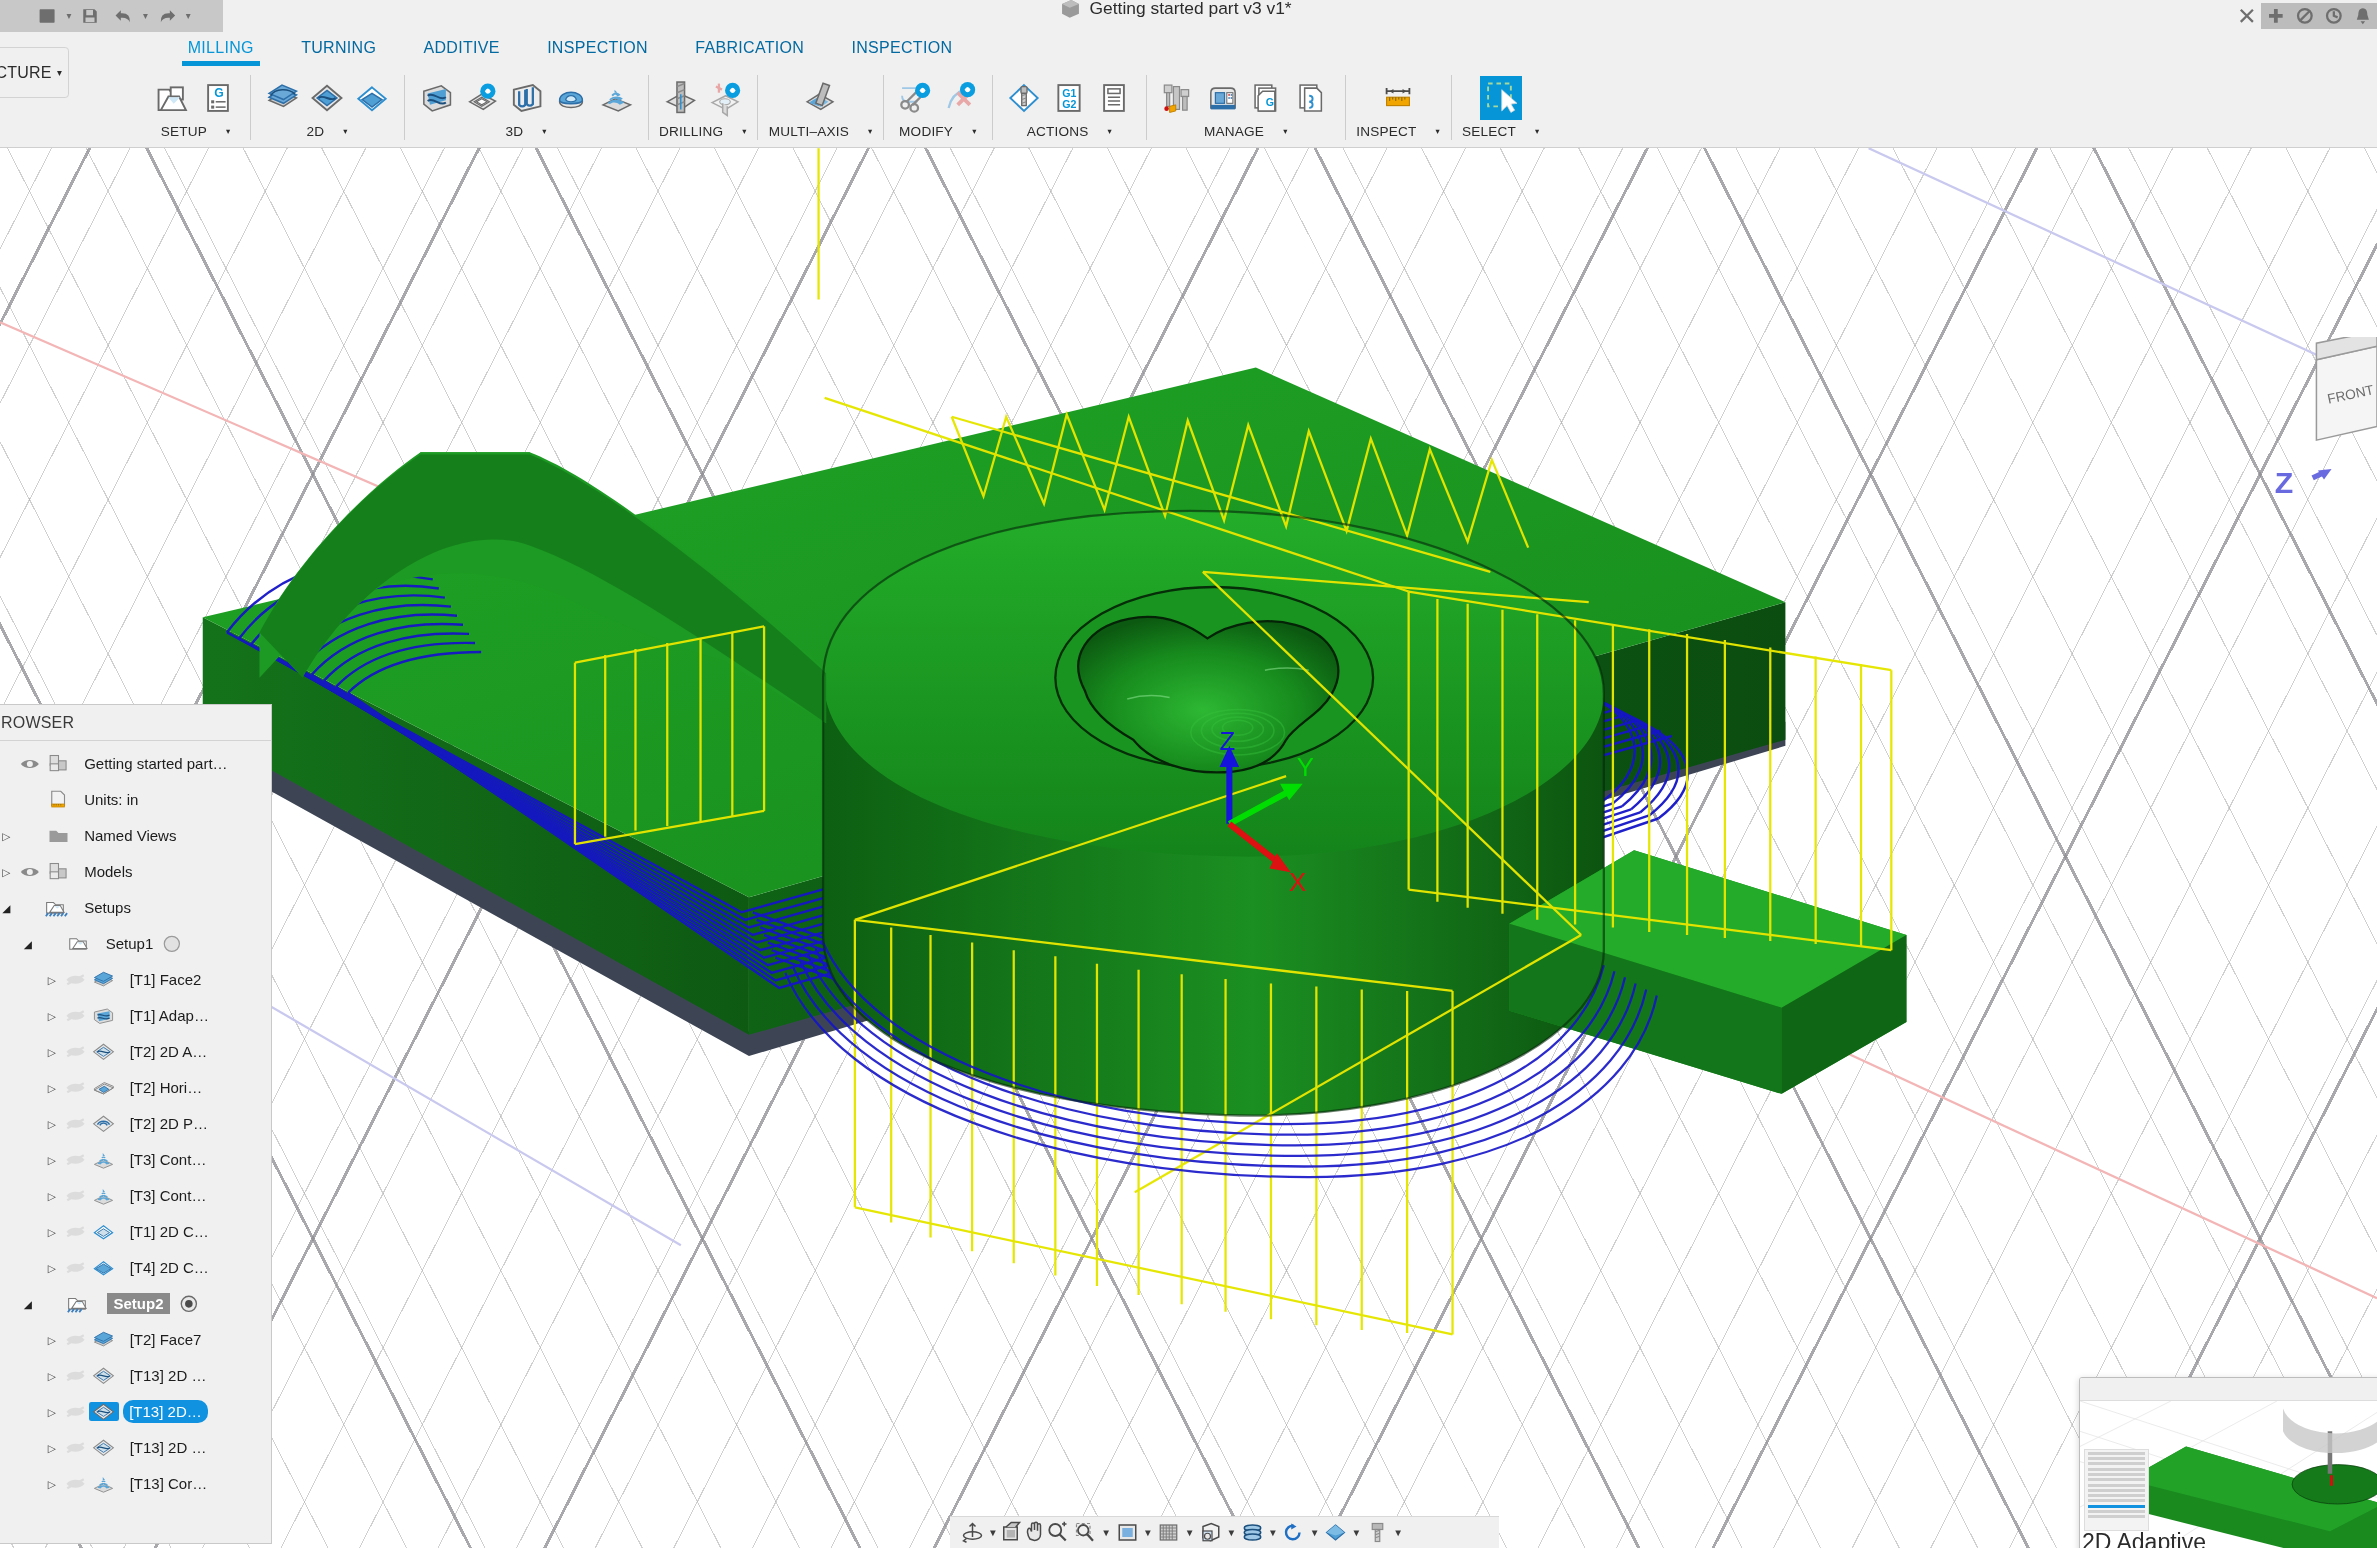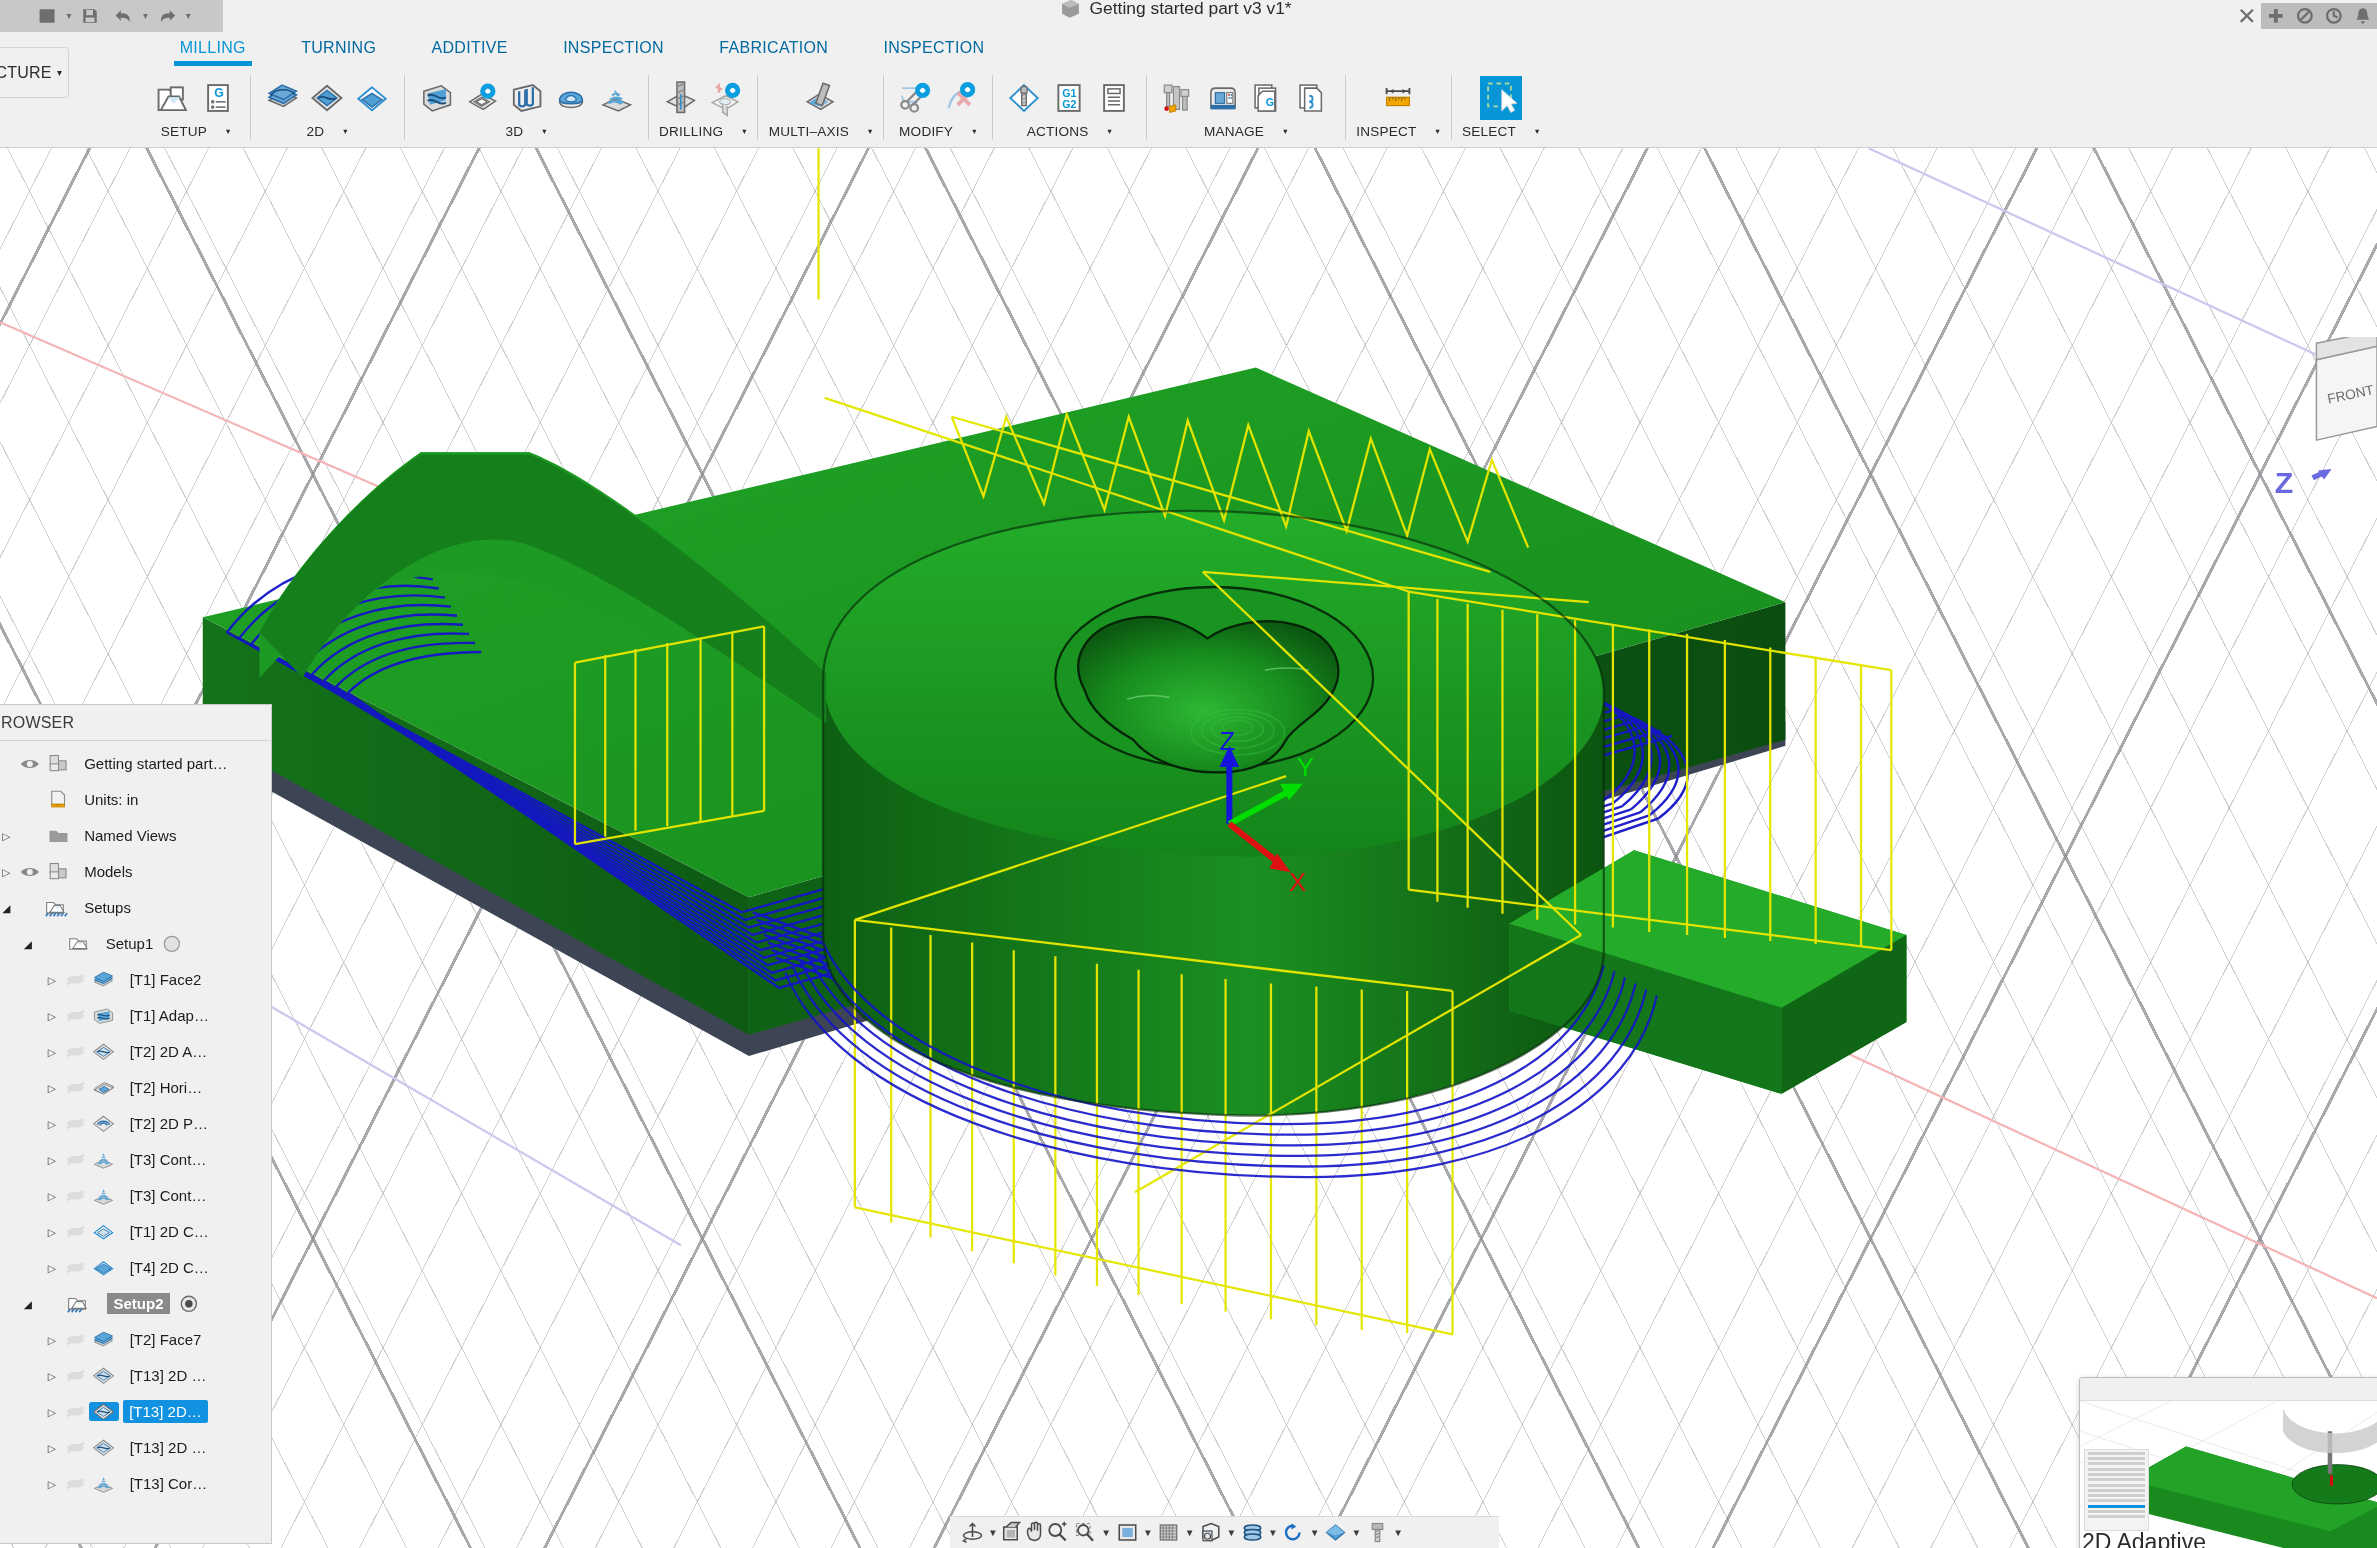--- a/index.html
+++ b/index.html
@@ -62,22 +62,22 @@
     position: absolute; left: -39px; top: 47px; width: 108px; height: 51px;
     border: 0.8px solid #d3d3d3; border-radius: 3.8px;
     background: #f0f0f0;
     display: flex; align-items: center; justify-content: flex-end; padding-right: 6px;
     font-size: 16px; color: #2b2b2b; letter-spacing: 0.2px;
   }
   #workspace-btn .caret { margin-left: 5.3px; font-size: 9.8px; }
 
   
   #tabs {
-    position: absolute; left: 160px; top: 39px; height: 29px;
-    display: flex; align-items: flex-start; gap: 16px;
+    position: absolute; left: 168px; top: 39px; height: 29px;
+    display: flex; align-items: flex-start; gap: 8px;
   }
   .tab {
     font-size: 16px; color: #0369a1; letter-spacing: 0.3px;
     padding: 0 19.7px; position: relative; white-space: nowrap;
   }
   .tab.active { color: #0696d7; }
   .tab.active::after {
     content: ""; position: absolute; left: 13.6px; right: 13.6px; bottom: -9px;
     height: 5.3px; background: #0696d7;
   }
@@ -117,21 +117,21 @@
     height: 36px; display: flex; align-items: center; gap: 0;
     white-space: nowrap; color: #1c1c1c; font-size: 15px;
   }
   .trow .arrow { width: 19.7px; text-align:center; font-size:10.6px; color:#3c3c3c; flex: 0 0 19.7px; }
   .trow .arrow.open { color:#222; }
   .trow .eye { width: 27px; display:flex; align-items:center; justify-content:center; flex:0 0 27px; }
   .trow .ticon { width: 30px; display:flex; align-items:center; justify-content:center; flex:0 0 30px; }
   .trow .tlabel { margin-left: 11px; overflow:hidden; text-overflow: ellipsis; }
   .trow .dot { margin-left: 9px; display:flex; align-items:center; }
   .trow.selected .tlabel {
-    background:#1192e0; color:#fff; padding: 3px 6px; margin-left: 4.5px; border-radius: 2px;
+    background:#1192e0; color:#fff; padding: 3px 6px; margin-left: 4.5px; border-radius: 10px;
   }
   .trow .tlabel.chip-grey {
     background:#8a8a8a; color:#fff; padding: 2.3px 6.8px; margin-left: 12px; font-weight: bold;
   }
   .ind1 { padding-left: 4.5px; }
   .ind2 { padding-left: 26px; }
   .ind3 { padding-left: 50px; }
 
   
   #navbar {

